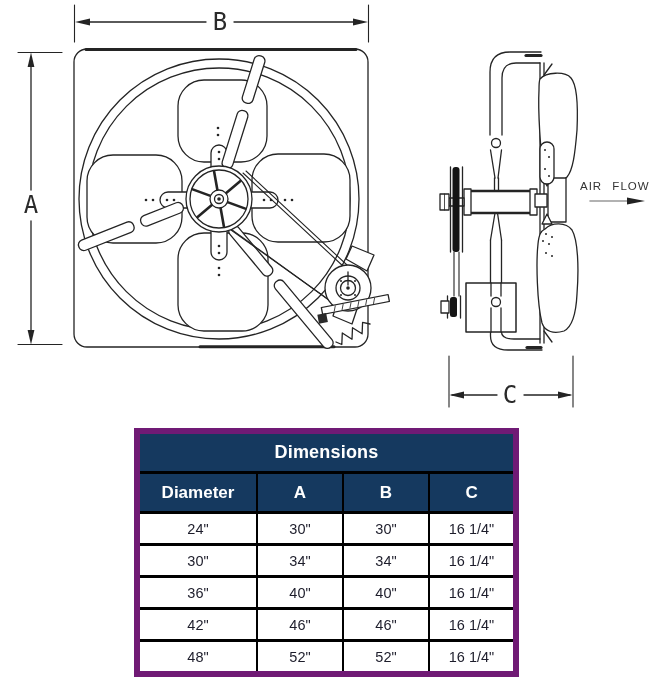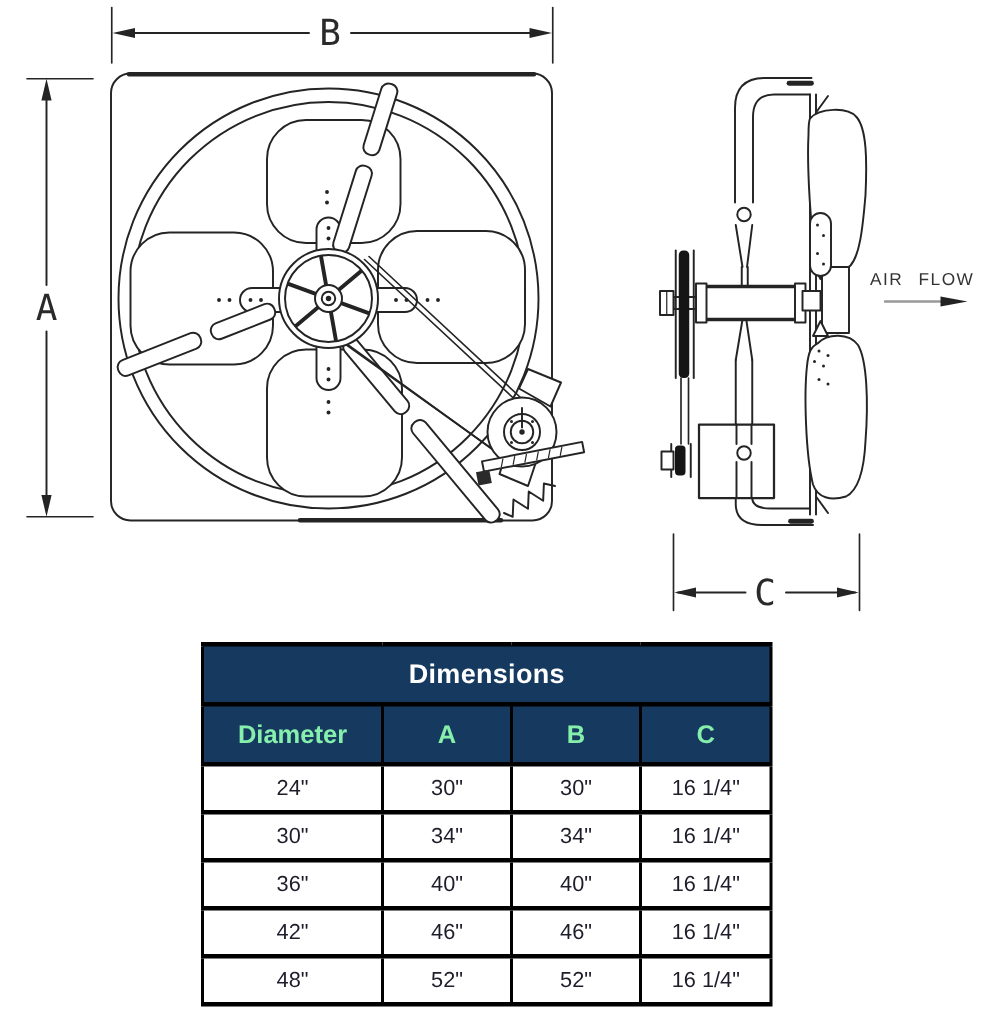--- a/index.html
+++ b/index.html
@@ -15,33 +15,33 @@
   }
   .airflow-label {
     font-family:"Liberation Sans", sans-serif;
     font-size:11.5px; letter-spacing:1px; word-spacing:6px;
     fill:#333333; stroke:none;
   }
 
   .table-wrap { position:absolute; left:134px; top:428px; }
   table.dim-table {
     border-collapse:collapse; table-layout:fixed; width:379px;
-    border:1px solid #701a75;
+    border:6px solid #701a75;
     padding-left:12px;
   }
   table.dim-table th, table.dim-table td {
     border:2px solid #000; border-top-width:3px; border-bottom-width:3px;
     text-align:center; vertical-align:middle; padding:0;
   }
   .title-cell {
     background:#15395f; color:#ffffff; font-size:18px; font-weight:bold;
     height:37px; letter-spacing:.2px;
   }
   .head-cell {
-    background:#15395f; color:#86efac; font-size:17px; font-weight:bold;
+    background:#15395f; color:#ffffff; font-size:17px; font-weight:bold;
     height:37px;
   }
   .data-cell { font-size:14.5px; color:#1d1d2b; font-weight:400; height:29px; }
 </style>
 </head>
 <body>
 
 <div id="page">
 
 <svg id="drawing" width="662" height="420" viewBox="0 0 662 420" stroke="#242424" fill="none" stroke-width="1.3" stroke-linecap="round" stroke-linejoin="round">

